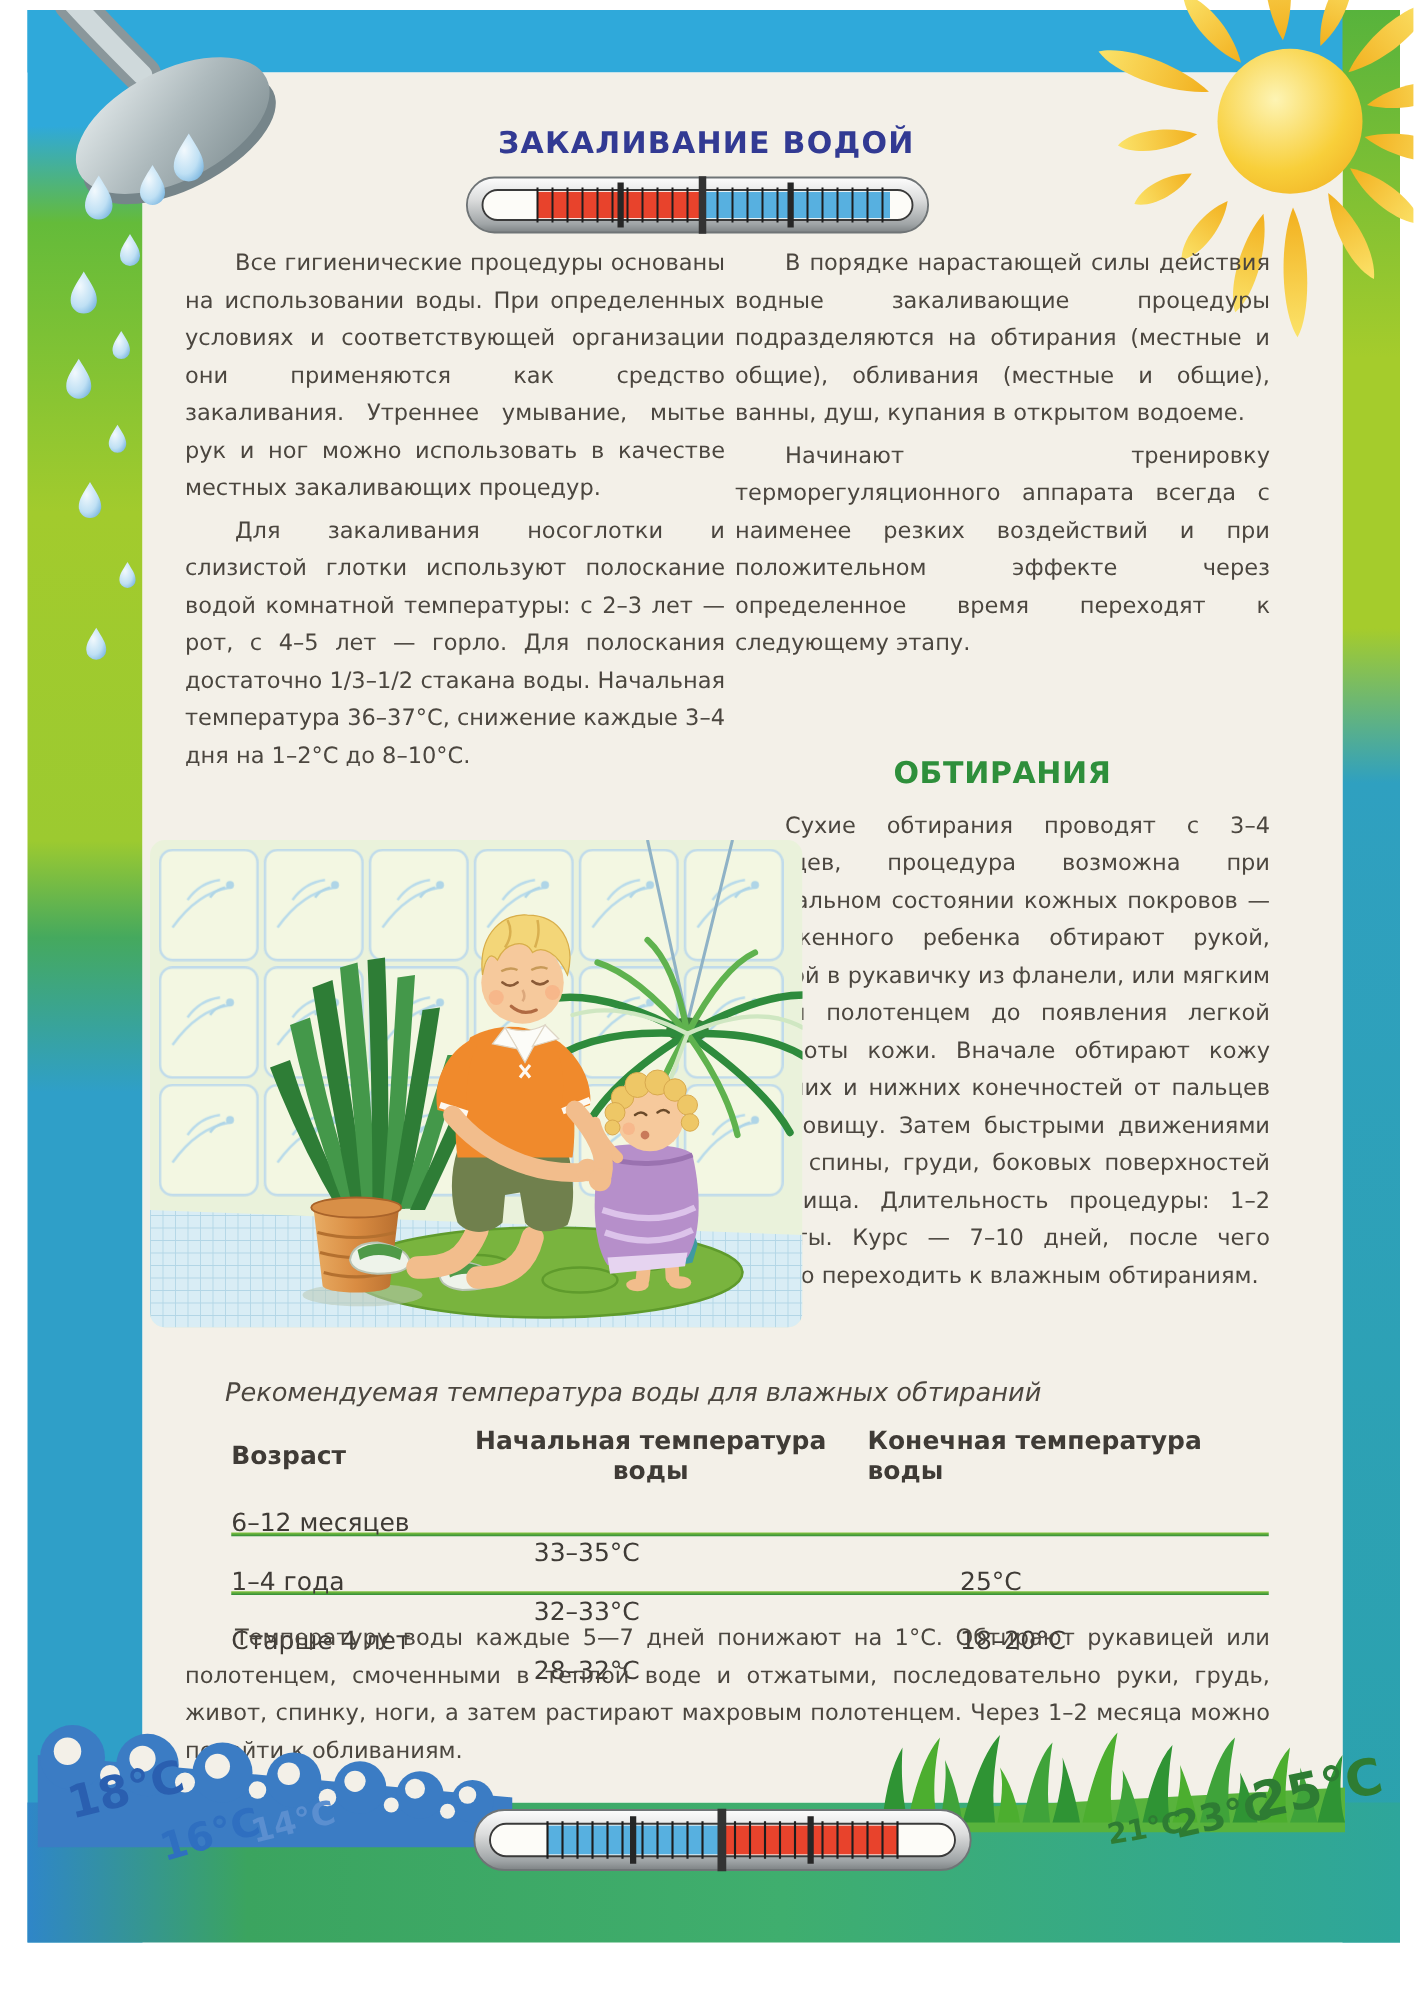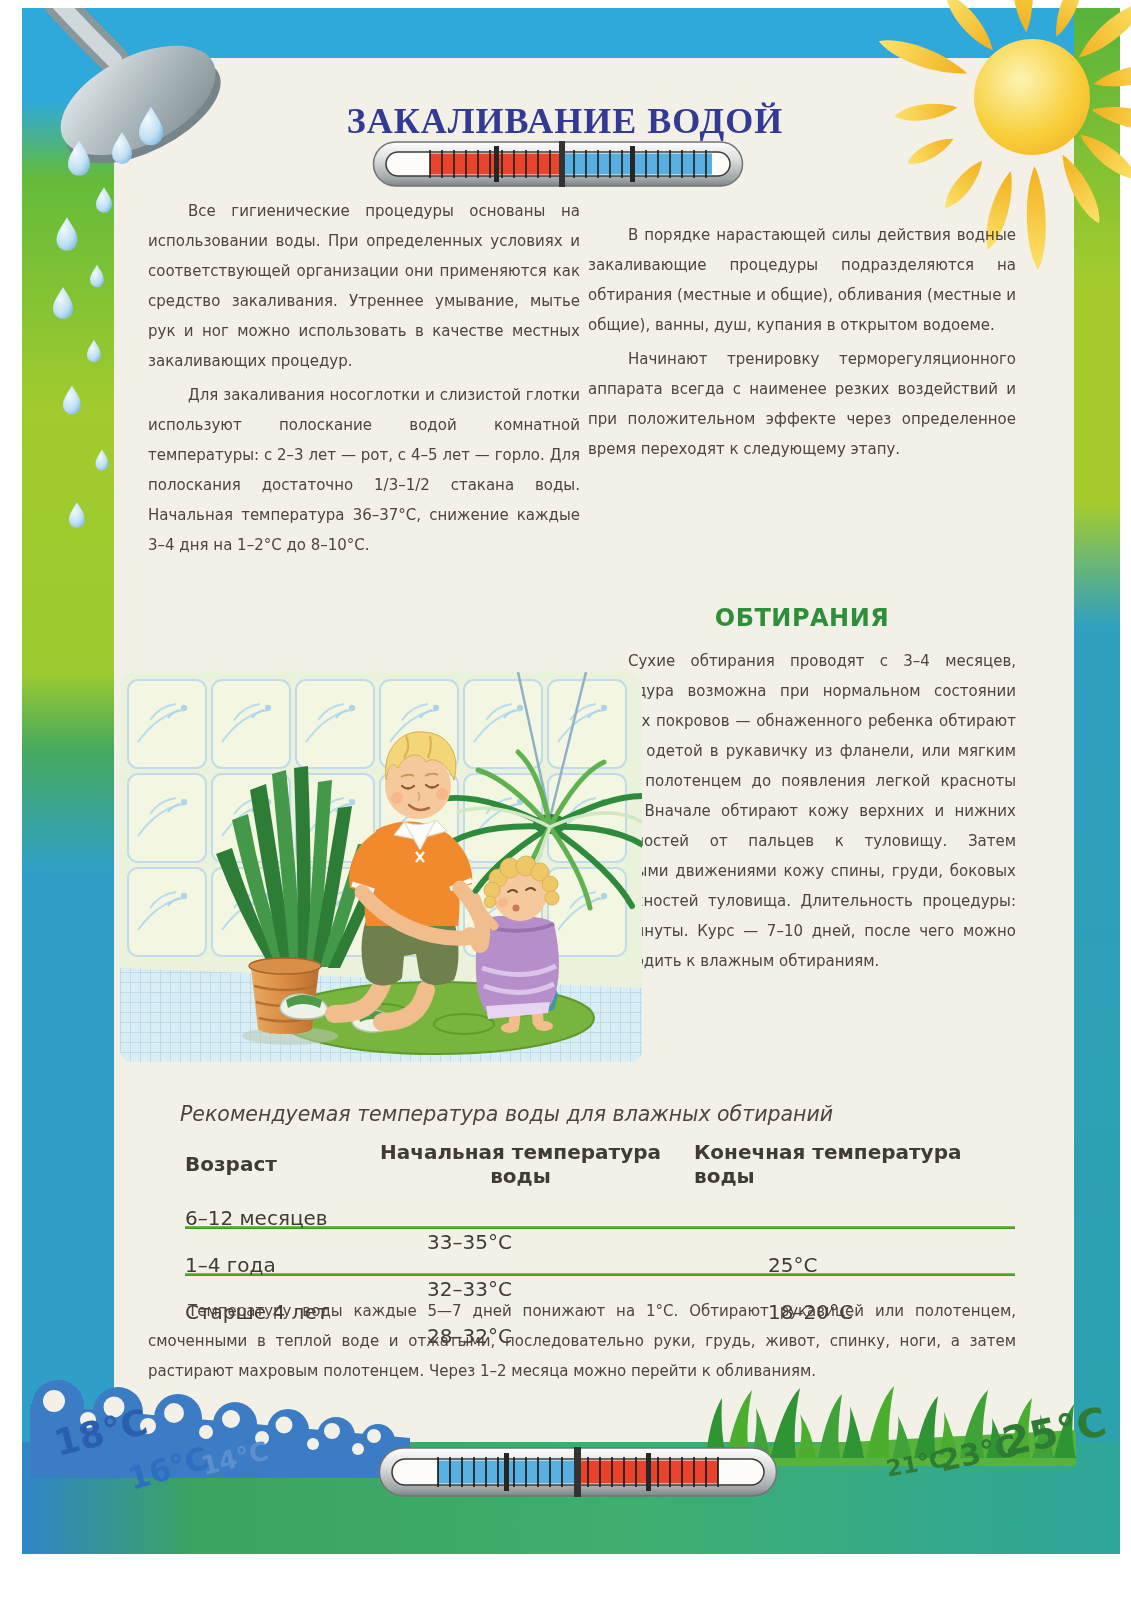--- a/index.html
+++ b/index.html
@@ -10,25 +10,25 @@
   .band-left{position:absolute;left:0;top:0;bottom:0;width:92px;
       background:linear-gradient(180deg,#2fa9da 0%,#2fa9da 6%,#64bb3a 11%,#a2cb2d 26%,#9cca30 43%,#45a95e 48%,#2f9fc8 56%,#2f9fc8 100%);}
   .band-right{position:absolute;right:0;top:0;bottom:0;width:46px;
       background:linear-gradient(180deg,#57b33c 0%,#a5cc2c 18%,#a5cc2c 32%,#2fa0c0 40%,#2ba2ab 100%);}
   .band-bottom{position:absolute;left:0;bottom:0;right:0;height:112px;
       background:linear-gradient(90deg,#2f86c8 0%,#3ba45f 16%,#3fae6e 55%,#2ea69b 100%);}
   .content{position:absolute;left:92px;top:50px;right:46px;bottom:112px;background:#f3f0e8;}
 
   .abs{position:absolute;}
   .page-title{left:150px;top:100px;width:830px;text-align:center;
-      font-size:36px;font-weight:bold;letter-spacing:1px;color:#323a93;font-family:Liberation Serif, serif;}
-  .col{color:#4b463f;font-size:15px;line-height:30px;text-align:justify;}
+      font-size:24px;font-weight:bold;letter-spacing:1px;color:#323a93;}
+  .col{color:#4b463f;font-size:18px;line-height:30px;text-align:justify;}
   .col p{margin:0 0 4px 0;text-indent:40px;}
   .left-col{left:148px;top:196px;width:432px;}
-  .right-col{left:588px;top:196px;width:428px;margin-top:24px;}
+  .right-col{left:588px;top:196px;width:428px;}
   .section-head{left:588px;top:604px;width:428px;text-align:center;
       font-size:24px;font-weight:bold;color:#2e8f3b;letter-spacing:0.5px;}
   .section-par{left:588px;top:646px;width:428px;}
 
   .tbl-caption{left:180px;top:1102px;width:830px;text-align:left;
       font-style:italic;font-size:20.5px;color:#4b463f;}
   .ttable{left:185px;top:1140px;width:830px;color:#3f3b36;font-size:20px;}
   .trow{display:grid;grid-template-columns:165px 332px 333px;align-items:center;}
   .thead{font-weight:bold;height:42px;}
   .tdata{height:44px;}

